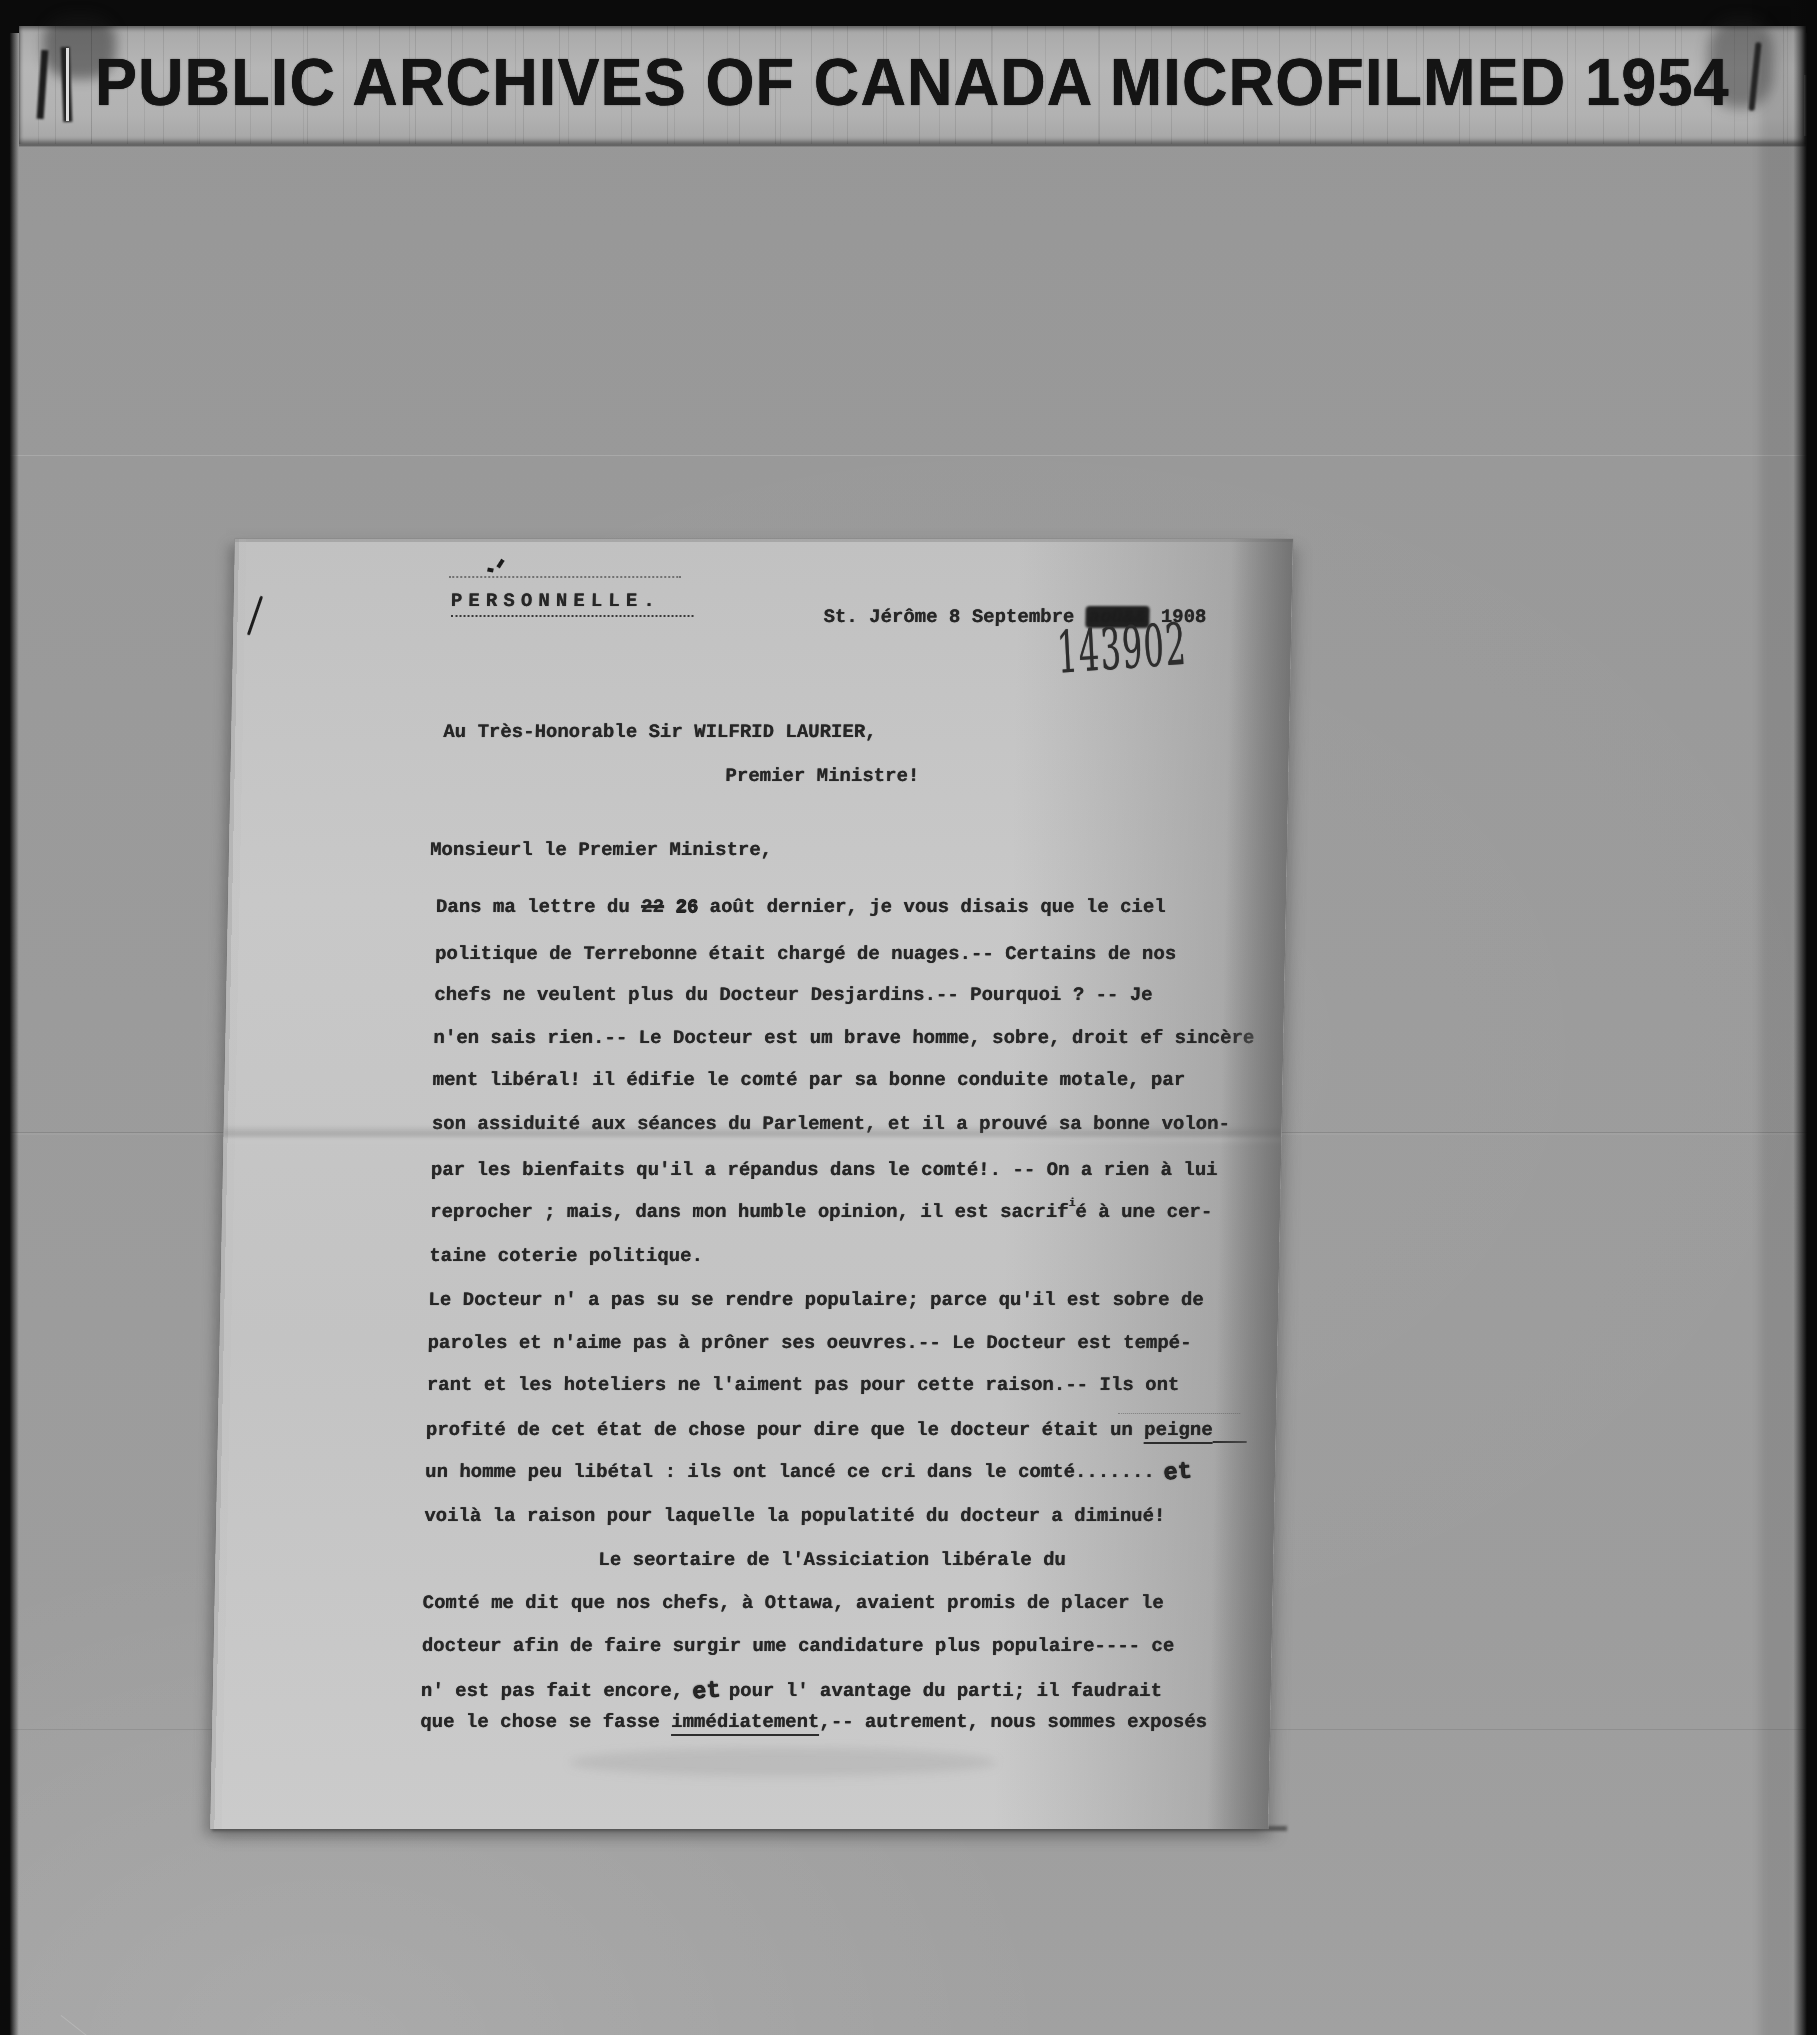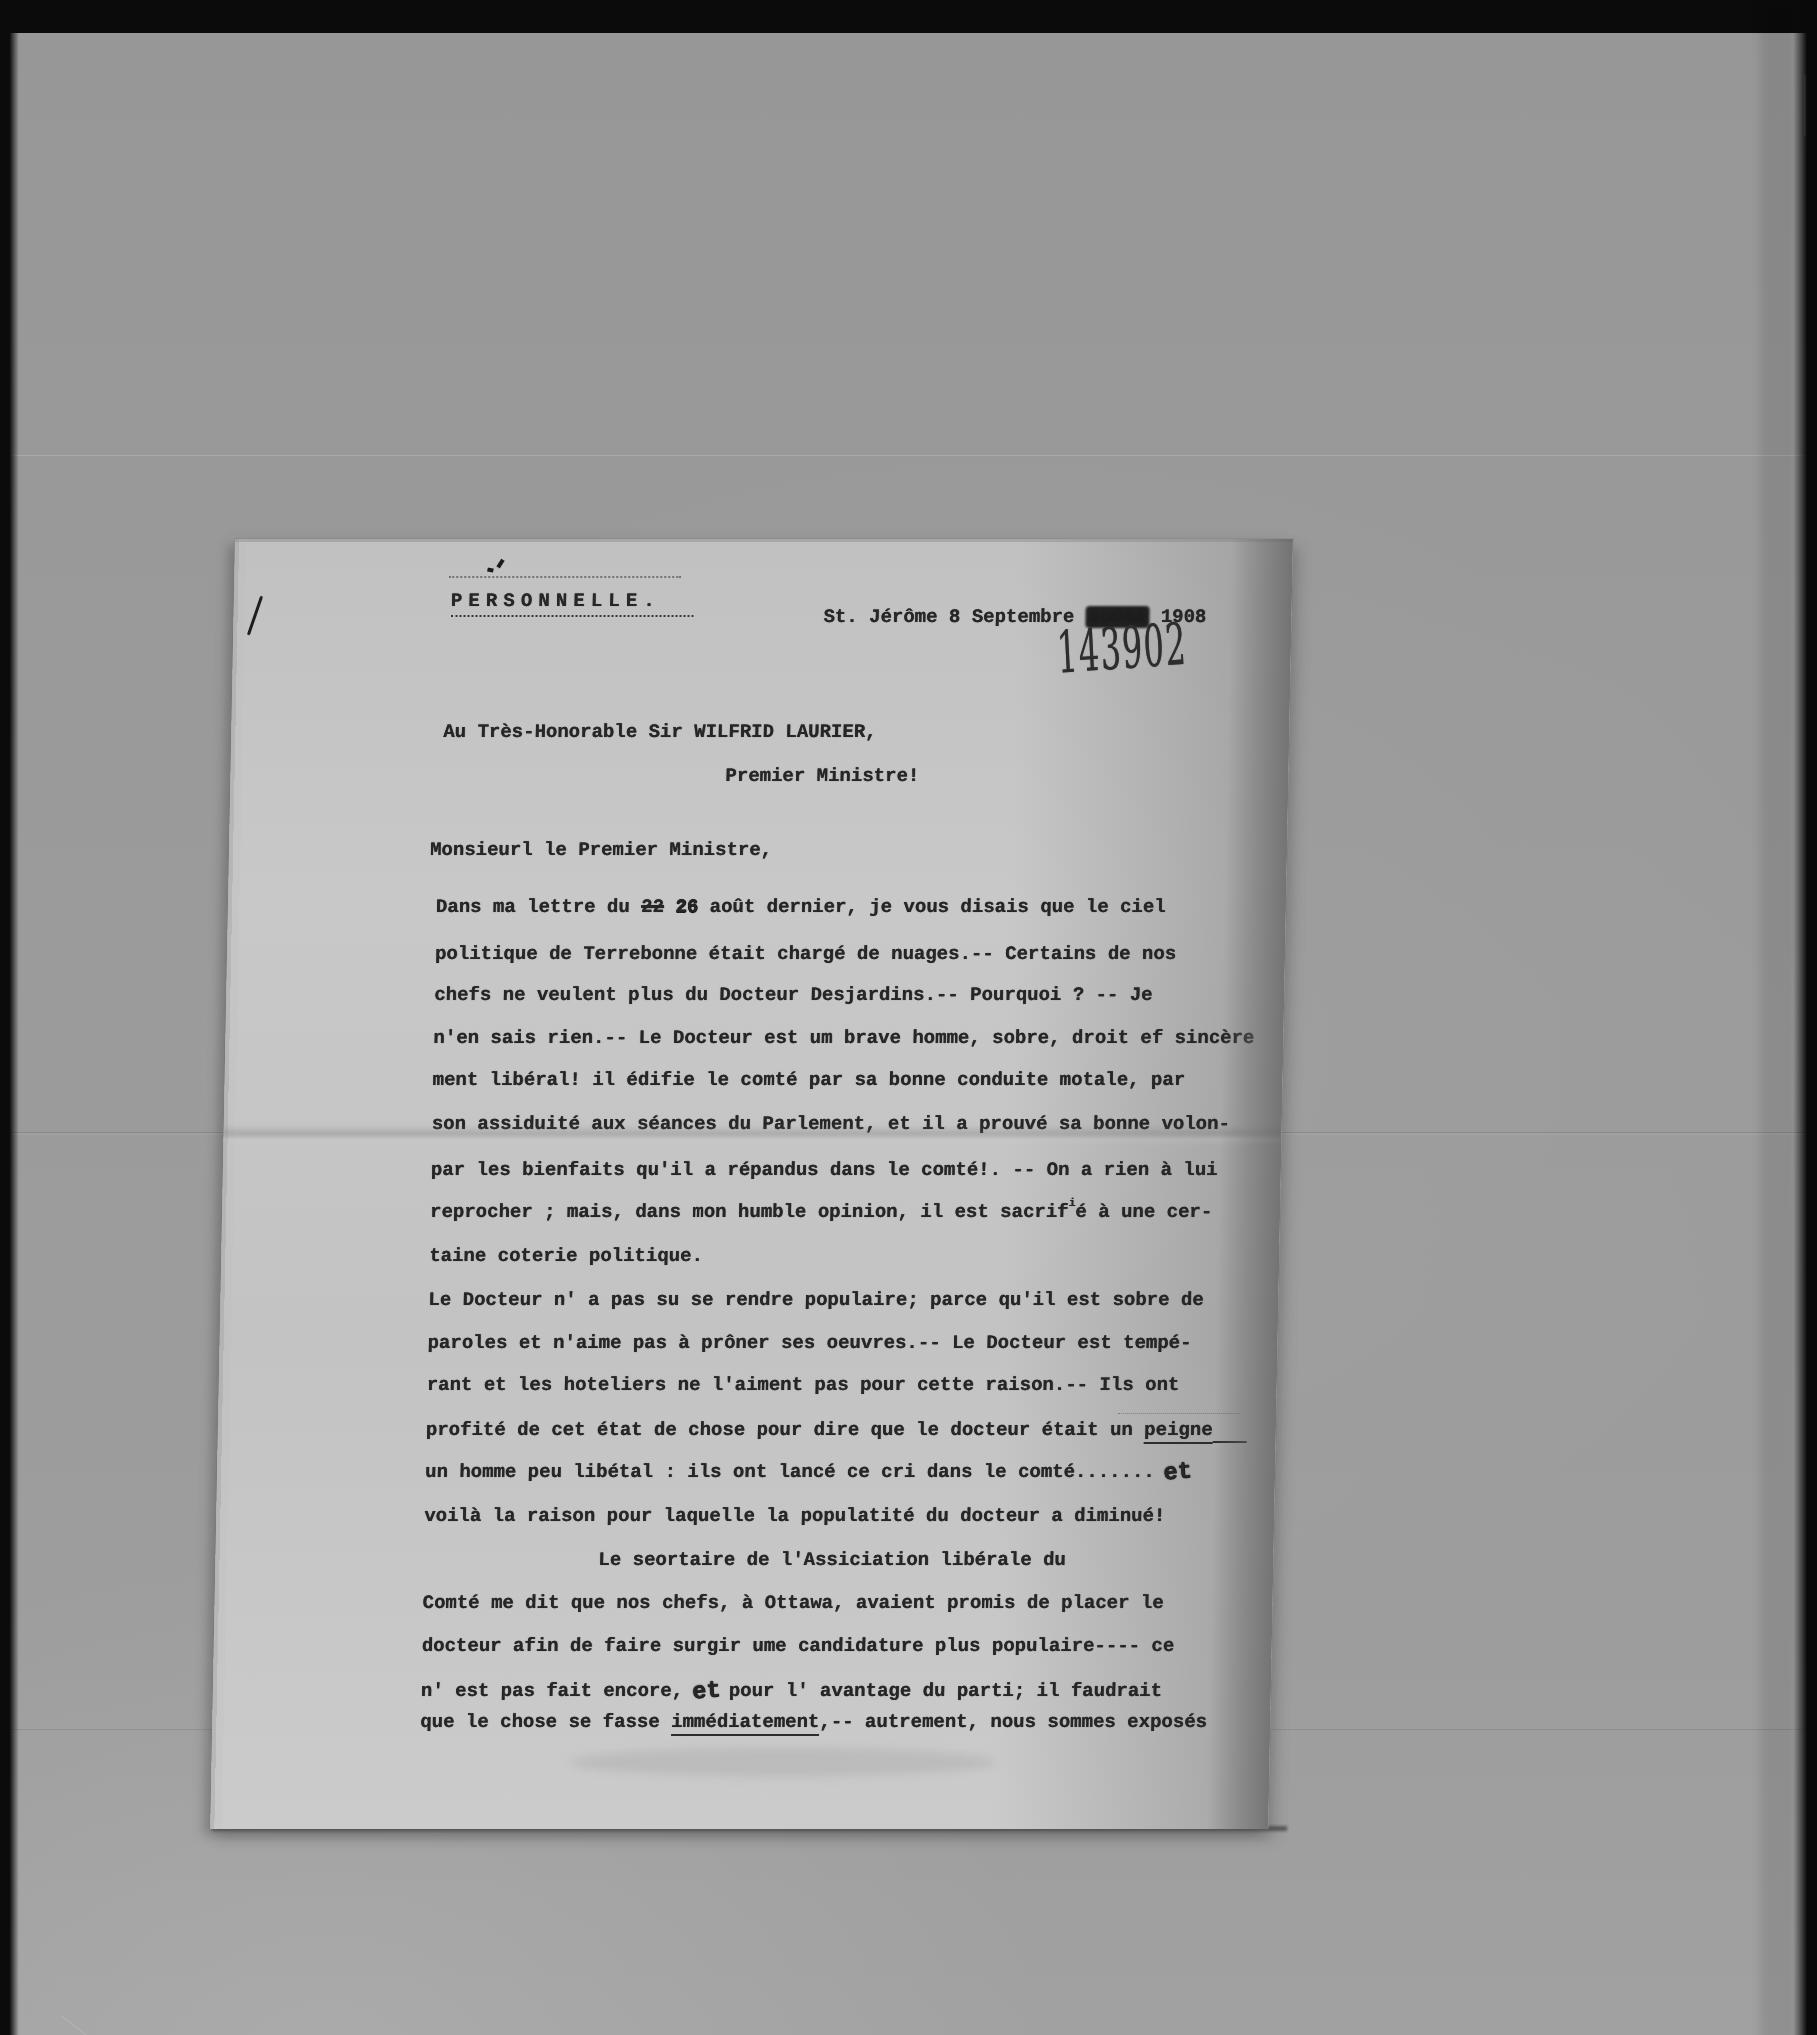--- a/index.html
+++ b/index.html
@@ -167,19 +167,28 @@
     </div>
 
   <div class="margin-dots"></div>
   <div class="smudge-low"></div>
   <div class="crease"></div>
   <div class="fold-band"></div>
 </div>
 
 <div class="band">
   <div class="band-black"></div>
+  <div class="strip">
+    <div class="strip-smudge-l"></div>
+    <div class="strip-bar1"></div>
+    <div class="strip-bar2"></div>
+    <div class="strip-sliver-l"></div>
+    <div class="strip-smudge-r"></div>
+    <div class="strip-hook-r"></div>
+    <div class="strip-title">PUBLIC ARCHIVES OF CANADA MICROFILMED 1954</div>
+  </div>
   <div class="strip-sliver-r"></div>
 </div>
 
 <div class="edge-right-soft"></div>
 <div class="edge-left"></div>
 <div class="edge-right"></div>
 
 
 </body></html>

